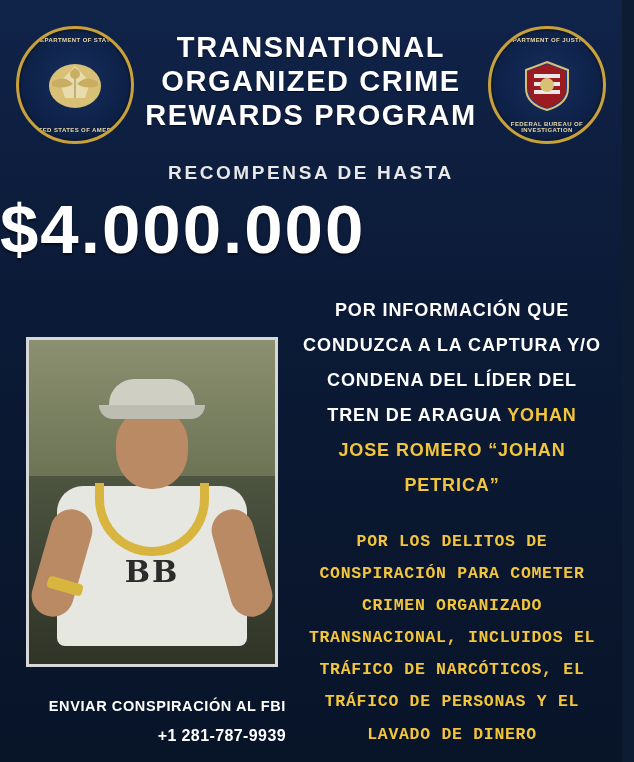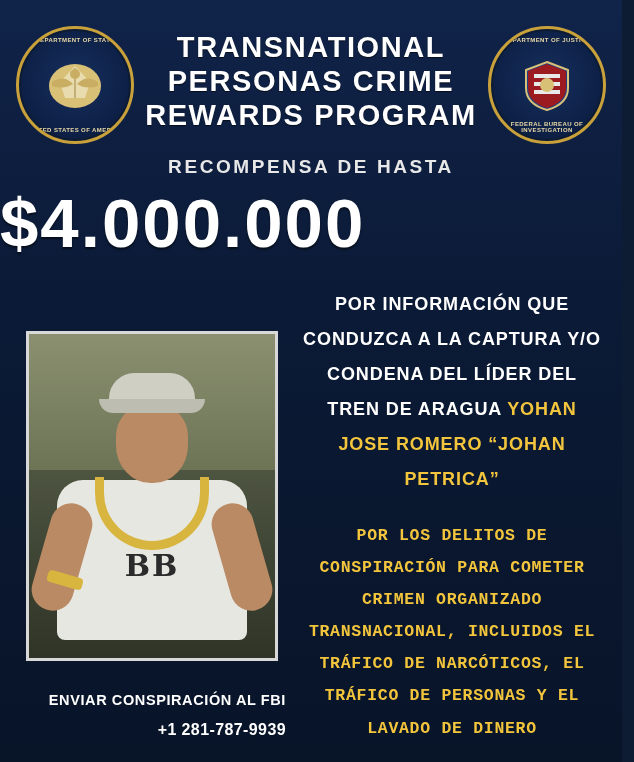--- a/index.html
+++ b/index.html
@@ -76,21 +76,21 @@
     letter-spacing: 1.6px;
     line-height: 1.18;
     text-shadow: 0 1px 1px rgba(0,0,0,.6);
   }
   .subtitle {
     text-align: center;
     color: #e8e8e8;
     font-size: 19px;
     letter-spacing: 2.6px;
     font-weight: 600;
-    margin-top: 12px;
+    margin-top: 18px;
   }
   .amount {
     color: #ffffff;
     font-size: 69px;
     font-weight: 800;
     letter-spacing: 2px;
     margin-top: 6px;
     text-shadow: 0 2px 2px rgba(0,0,0,.55);
   }
   
@@ -249,21 +249,21 @@
         <path d="M33 14 L48 30 L43 46 L23 46 L18 30 Z" fill="#e8dcae"></path>
         <path d="M33 16 L33 46" stroke="#9c8340" stroke-width="1"></path>
         <path d="M10 30 Q22 22 31 32 Q22 38 10 34 Z" fill="#c8ad62"></path>
         <path d="M56 30 Q44 22 35 32 Q44 38 56 34 Z" fill="#c8ad62"></path>
         <circle cx="33" cy="22" r="5" fill="#c8ad62"></circle>
       </svg>
     </div>
 
     <div class="title-block">
       <div class="line">TRANSNATIONAL</div>
-      <div class="line">PERSONAS CRIME</div>
+      <div class="line">ORGANIZED CRIME</div>
       <div class="line">REWARDS PROGRAM</div>
     </div>
 
     <div class="seal">
       <div class="ring-text">
         <span class="ring-top">DEPARTMENT OF JUSTICE</span>
         <span class="ring-bottom">FEDERAL BUREAU OF INVESTIGATION</span>
       </div>
       <svg class="emblem" viewBox="0 0 66 66">
         <path d="M33 10 L54 18 L54 36 Q54 52 33 58 Q12 52 12 36 L12 18 Z" fill="#1b3f86" stroke="#d8c076" stroke-width="2"></path>

